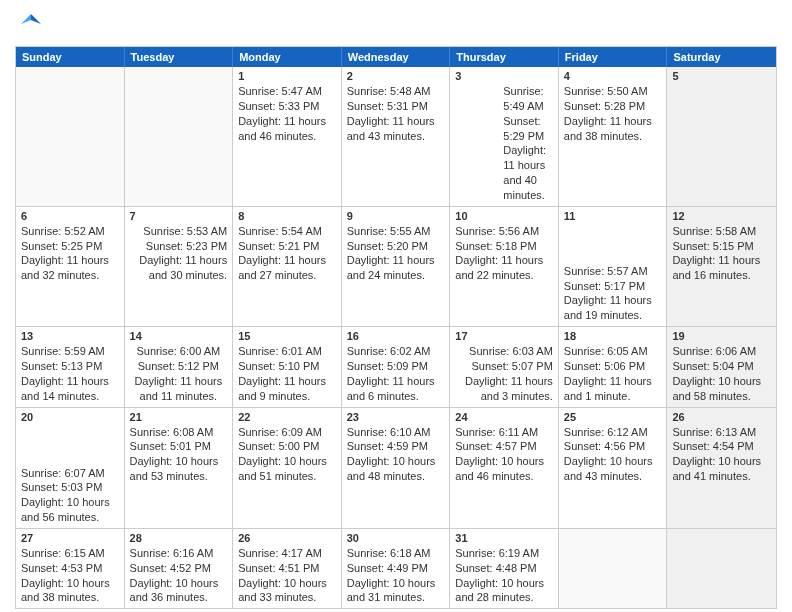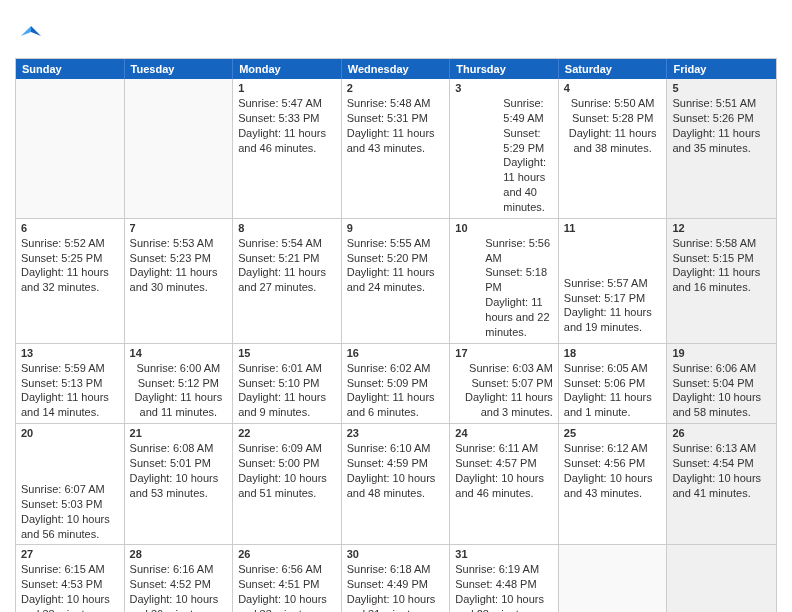--- a/index.html
+++ b/index.html
@@ -6,21 +6,21 @@
     body {
       width: 792px;
       height: 612px;
       font-family: Arial, sans-serif;
       background: #fff;
       overflow: hidden;
     }
     .page {
       width: 792px;
       height: 612px;
-      padding: 22px 15px;
+      padding: 10px 15px;
       display: flex;
       flex-direction: column;
     }
     .header {
       display: flex;
       justify-content: space-between;
       align-items: flex-start;
       margin-bottom: 8px;
     }
     .logo {
@@ -123,22 +123,22 @@
     </div>
   </div>
 
   <div class="calendar">
     <div class="cal-header" id="cal-header">
         <div class="cal-header-cell">Sunday</div>
         <div class="cal-header-cell">Tuesday</div>
         <div class="cal-header-cell">Monday</div>
         <div class="cal-header-cell">Wednesday</div>
         <div class="cal-header-cell">Thursday</div>
+        <div class="cal-header-cell">Friday</div>
         <div class="cal-header-cell">Saturday</div>
-        <div class="cal-header-cell">Friday</div>
       </div>
     <div class="cal-body" id="cal-body">
         <div class="cal-row">
           <div class="cal-cell empty"></div>
           <div class="cal-cell empty"></div>
           <div class="cal-cell">
             <div class="day-num">1</div>
             <div class="cell-text" style="white-space: pre-line;">Sunrise: 5:47 AM
 Sunset: 5:33 PM
 Daylight: 11 hours and 46 minutes.</div>
@@ -150,59 +150,56 @@
 Daylight: 11 hours and 43 minutes.</div>
           </div>
           <div class="cal-cell">
             <div class="day-num">3</div>
             <div class="cell-text" style="white-space: pre-line; margin-left: 48px;">Sunrise: 5:49 AM
 Sunset: 5:29 PM
 Daylight: 11 hours and 40 minutes.</div>
           </div>
           <div class="cal-cell">
             <div class="day-num">4</div>
-            <div class="cell-text" style="white-space: pre-line; text-align: center;">Sunrise: 5:50 AM
+            <div class="cell-text" style="white-space: pre-line;">Sunrise: 5:50 AM
 Sunset: 5:28 PM
 Daylight: 11 hours and 38 minutes.</div>
           </div>
           <div class="cal-cell shaded">
             <div class="day-num">5</div>
-            <div class="cell-text" style="white-space: pre-line;">Sunrise: 5:51 AM
-Sunset: 5:26 PM
-Daylight: 11 hours and 35 minutes.</div>
           </div>
         </div>
         <div class="cal-row">
           <div class="cal-cell">
             <div class="day-num">6</div>
             <div class="cell-text" style="white-space: pre-line;">Sunrise: 5:52 AM
 Sunset: 5:25 PM
 Daylight: 11 hours and 32 minutes.</div>
           </div>
           <div class="cal-cell">
             <div class="day-num">7</div>
-            <div class="cell-text" style="white-space: pre-line;">Sunrise: 5:53 AM
+            <div class="cell-text" style="white-space: pre-line; text-align: right;">Sunrise: 5:53 AM
 Sunset: 5:23 PM
 Daylight: 11 hours and 30 minutes.</div>
           </div>
           <div class="cal-cell">
             <div class="day-num">8</div>
             <div class="cell-text" style="white-space: pre-line;">Sunrise: 5:54 AM
 Sunset: 5:21 PM
 Daylight: 11 hours and 27 minutes.</div>
           </div>
           <div class="cal-cell">
             <div class="day-num">9</div>
             <div class="cell-text" style="white-space: pre-line;">Sunrise: 5:55 AM
 Sunset: 5:20 PM
 Daylight: 11 hours and 24 minutes.</div>
           </div>
           <div class="cal-cell">
             <div class="day-num">10</div>
-            <div class="cell-text" style="white-space: pre-line; margin-left: 30px;">Sunrise: 5:56 AM
+            <div class="cell-text" style="white-space: pre-line;">Sunrise: 5:56 AM
 Sunset: 5:18 PM
 Daylight: 11 hours and 22 minutes.</div>
           </div>
           <div class="cal-cell">
             <div class="day-num">11</div>
             <div class="cell-text" style="white-space: pre-line; margin-top: 42px;">Sunrise: 5:57 AM
 Sunset: 5:17 PM
 Daylight: 11 hours and 19 minutes.</div>
           </div>
           <div class="cal-cell shaded">
@@ -308,21 +305,21 @@
 Daylight: 10 hours and 38 minutes.</div>
           </div>
           <div class="cal-cell">
             <div class="day-num">28</div>
             <div class="cell-text" style="white-space: pre-line;">Sunrise: 6:16 AM
 Sunset: 4:52 PM
 Daylight: 10 hours and 36 minutes.</div>
           </div>
           <div class="cal-cell">
             <div class="day-num">26</div>
-            <div class="cell-text" style="white-space: pre-line;">Sunrise: 6:56 AM
+            <div class="cell-text" style="white-space: pre-line;">Sunrise: 4:17 AM
 Sunset: 4:51 PM
 Daylight: 10 hours and 33 minutes.</div>
           </div>
           <div class="cal-cell">
             <div class="day-num">30</div>
             <div class="cell-text" style="white-space: pre-line;">Sunrise: 6:18 AM
 Sunset: 4:49 PM
 Daylight: 10 hours and 31 minutes.</div>
           </div>
           <div class="cal-cell">

